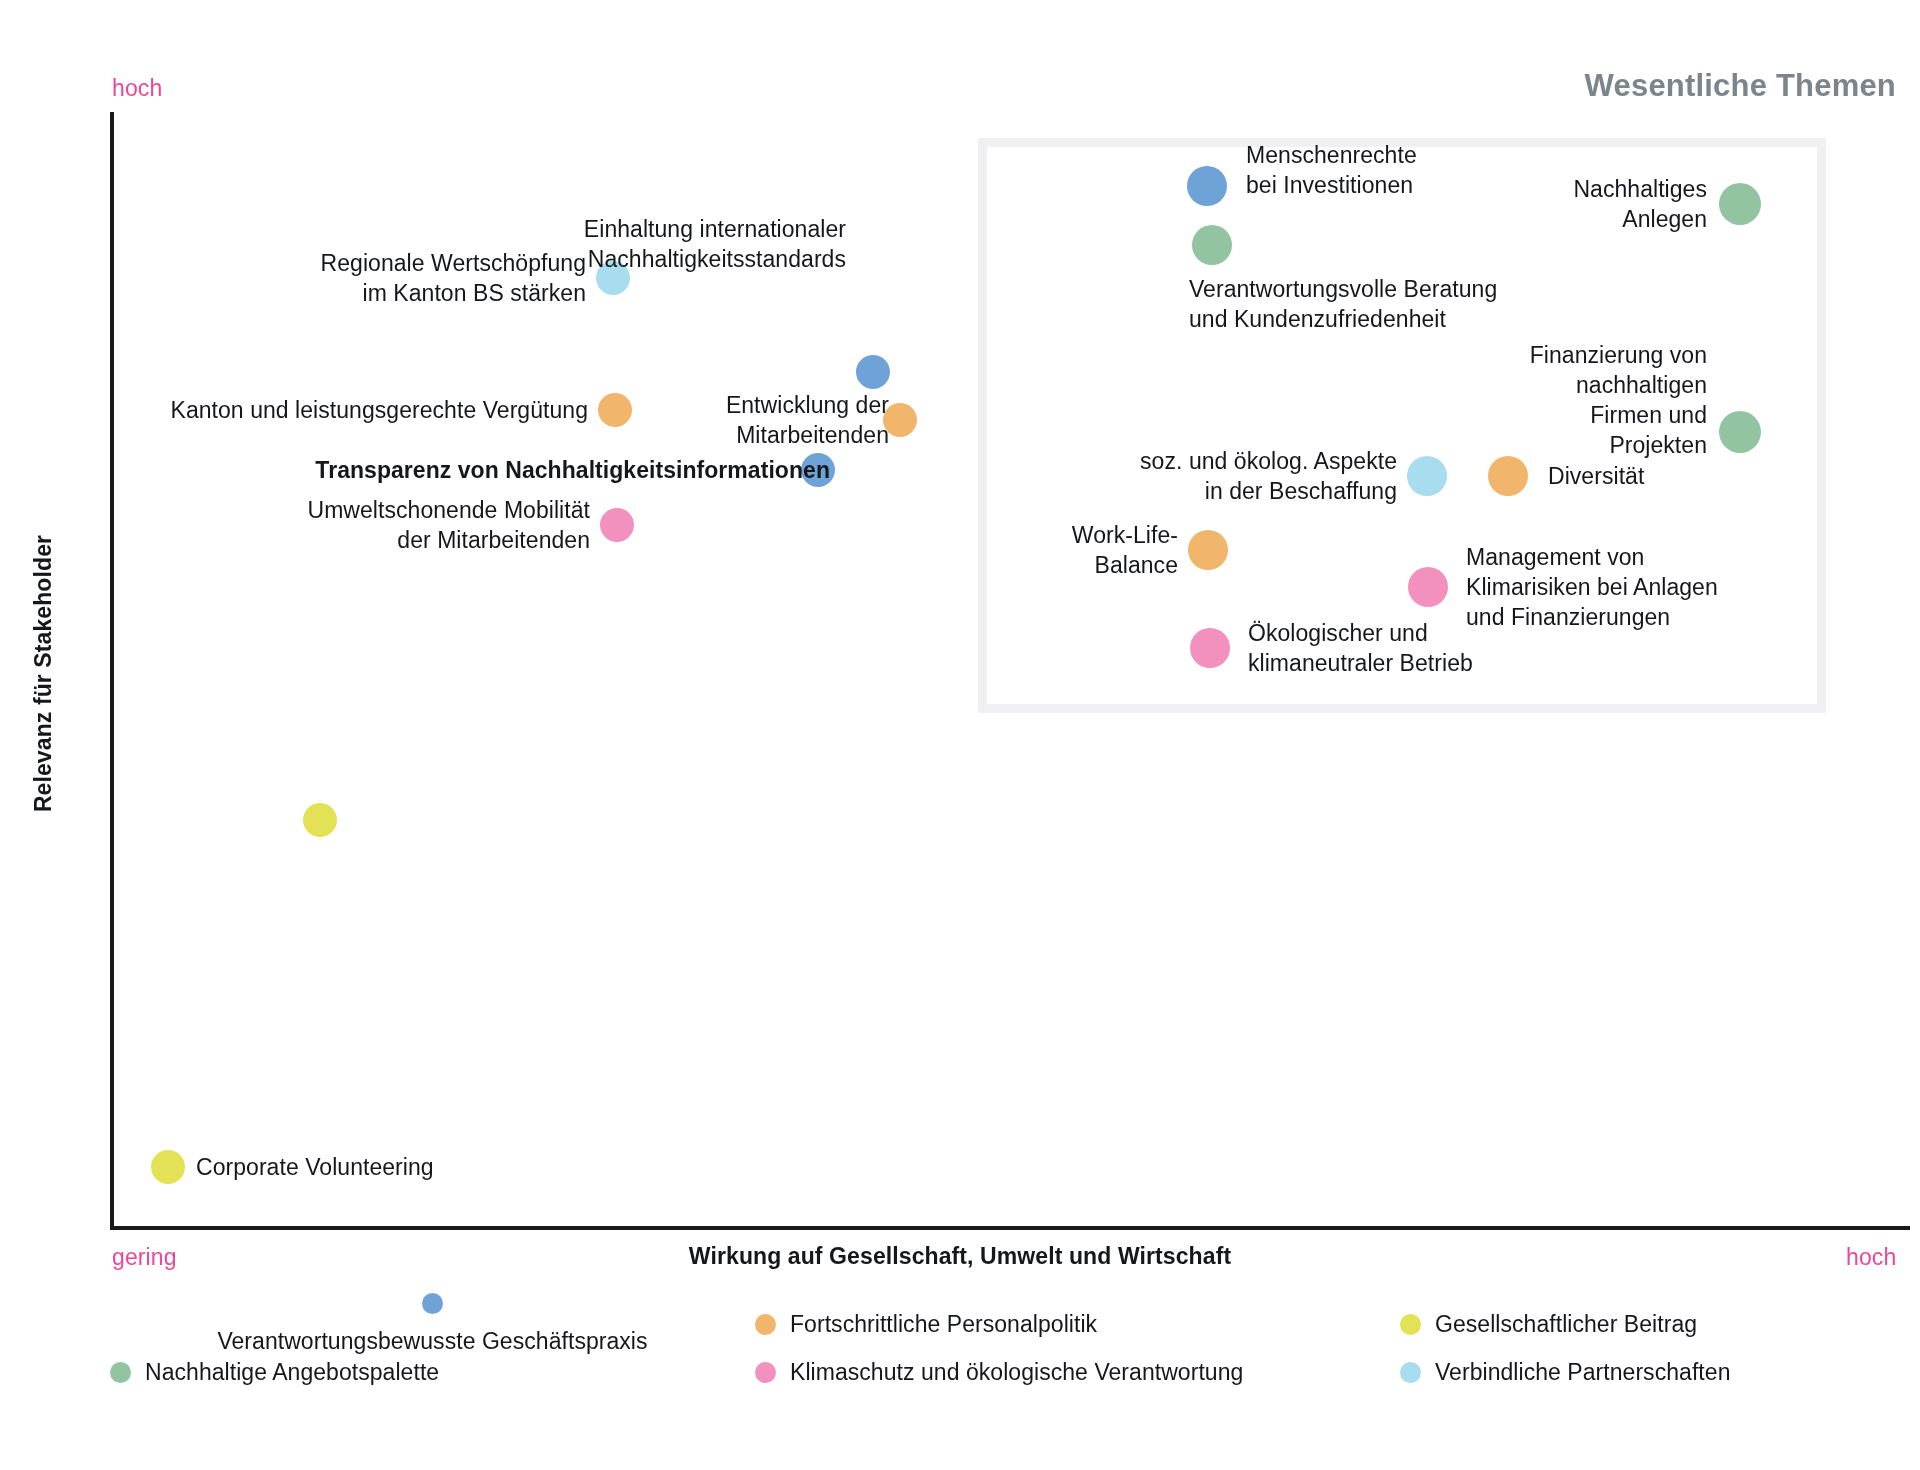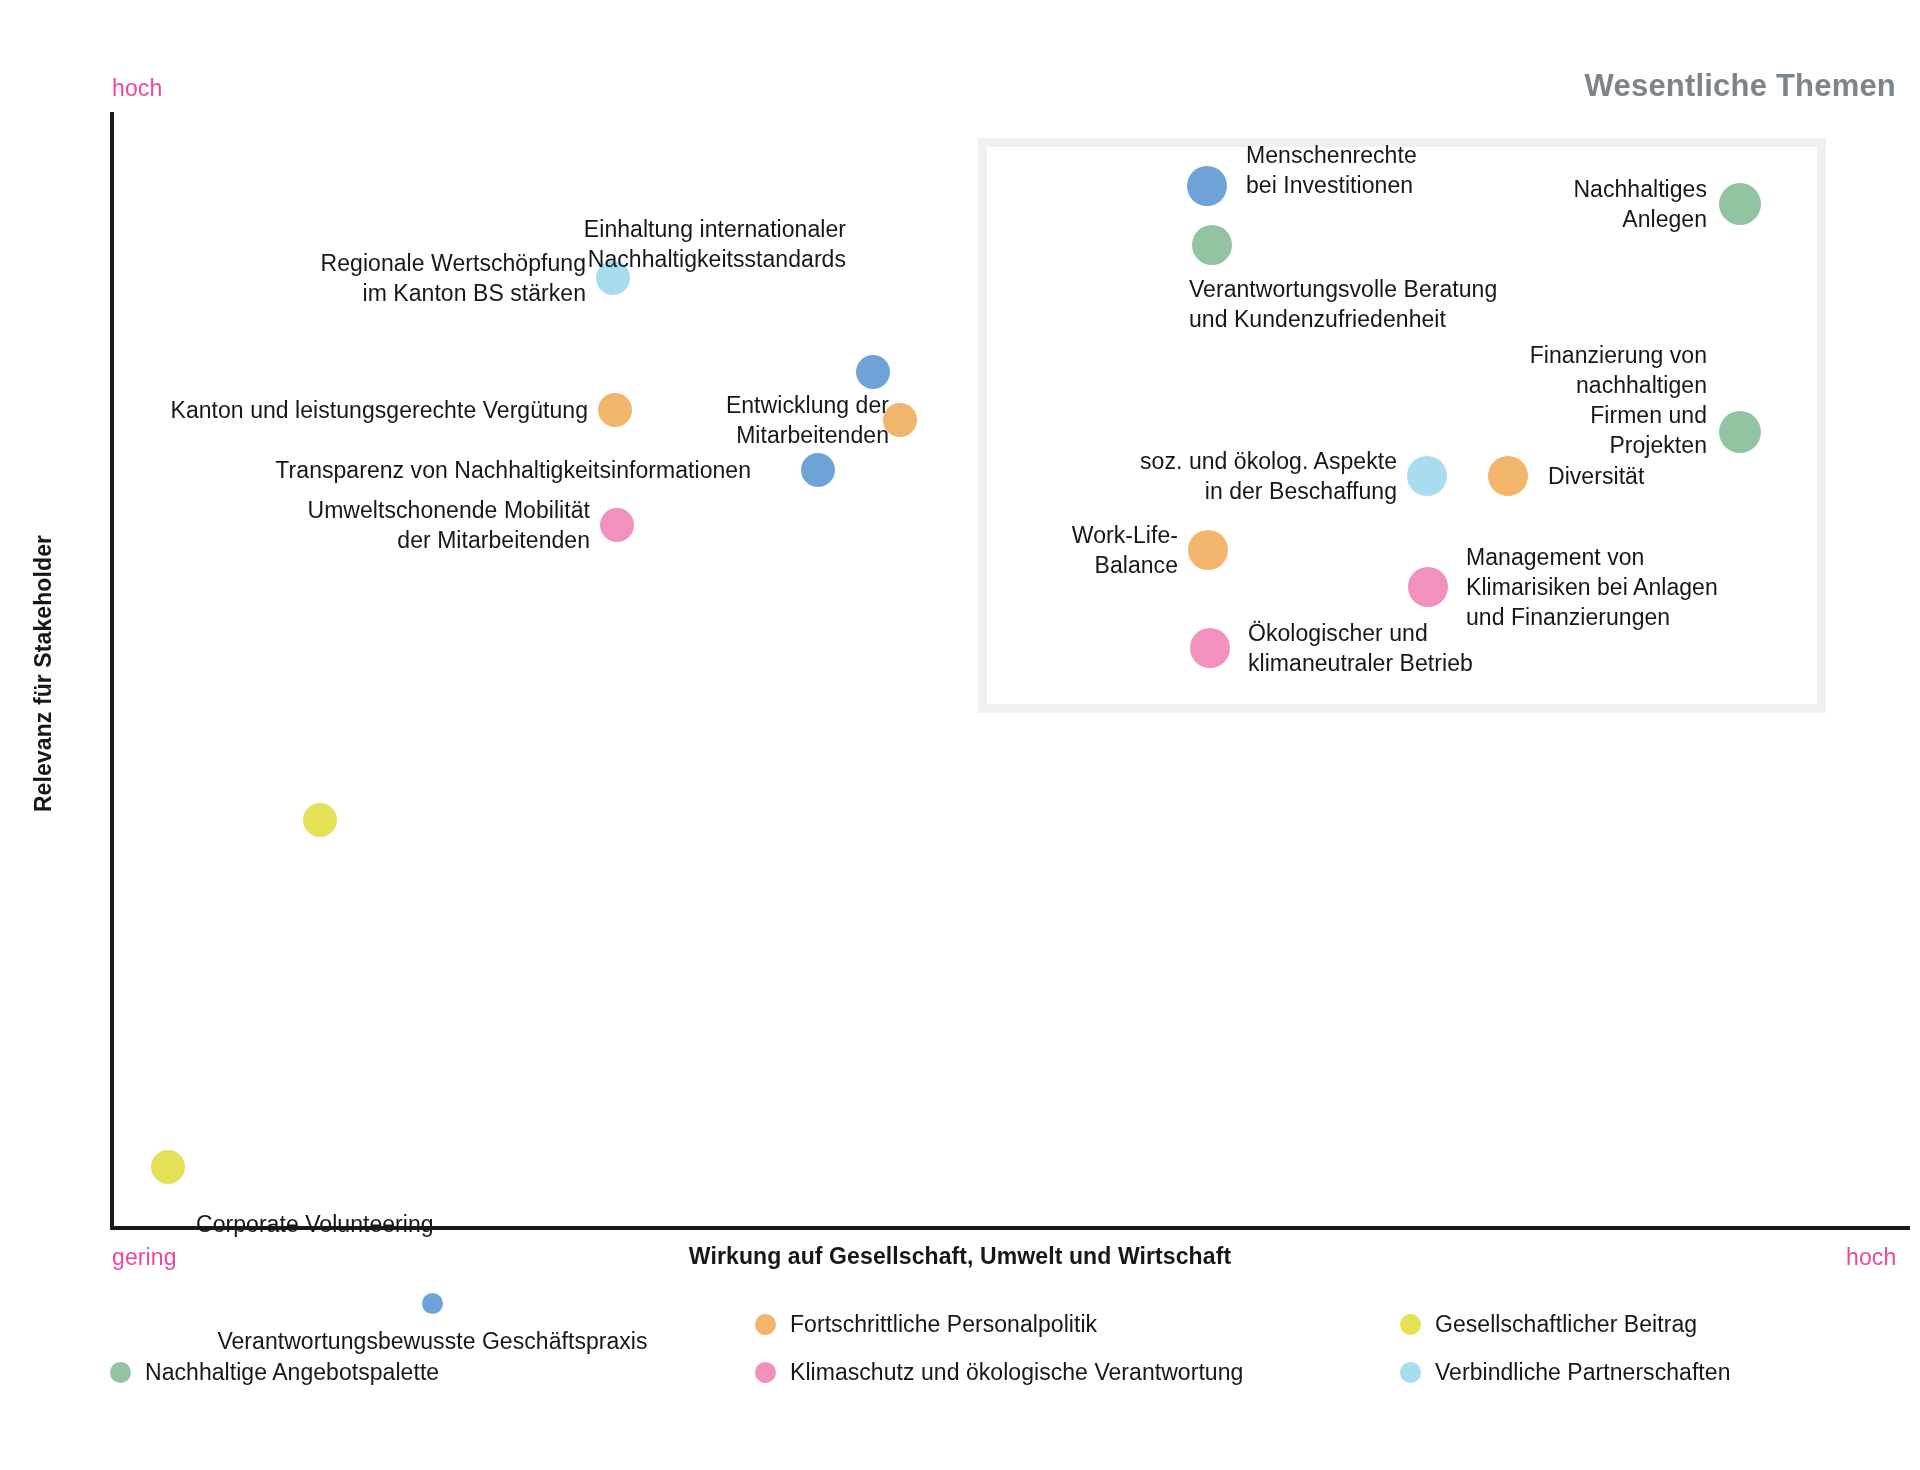--- a/index.html
+++ b/index.html
@@ -170,27 +170,27 @@
 im Kanton BS stärken</div>
       <div class="bubble" style="left: 873px; top: 372px; width: 34px; height: 34px; background: rgb(111, 163, 216);"></div>
       <div class="item-label right" style="left: 846px; top: 244px;">Einhaltung internationaler
 Nachhaltigkeitsstandards</div>
       <div class="bubble" style="left: 615px; top: 410px; width: 34px; height: 34px; background: rgb(242, 181, 108);"></div>
       <div class="item-label right" style="left: 588px; top: 410px;">Kanton und leistungsgerechte Vergütung</div>
       <div class="bubble" style="left: 900px; top: 420px; width: 34px; height: 34px; background: rgb(242, 181, 108);"></div>
       <div class="item-label right" style="left: 873px; top: 420px; margin-left: 16px;">Entwicklung der
 Mitarbeitenden</div>
       <div class="bubble" style="left: 818px; top: 470px; width: 34px; height: 34px; background: rgb(111, 163, 216);"></div>
-      <div class="item-label right" style="left: 751px; top: 470px;">Transparenz von Nachhaltigkeitsinformationen</div>
+      <div class="item-label right" style="left: 830px; top: 470px; font-weight: bold;">Transparenz von Nachhaltigkeitsinformationen</div>
       <div class="bubble" style="left: 617px; top: 525px; width: 34px; height: 34px; background: rgb(242, 145, 189);"></div>
       <div class="item-label right" style="left: 590px; top: 525px;">Umweltschonende Mobilität
 der Mitarbeitenden</div>
       <div class="bubble" style="left: 320px; top: 820px; width: 34px; height: 34px; background: rgb(227, 225, 86);"></div>
       <div class="bubble" style="left: 168px; top: 1167px; width: 34px; height: 34px; background: rgb(227, 225, 86);"></div>
-      <div class="item-label left" style="left: 196px; top: 1224px;">Corporate Volunteering</div>
+      <div class="item-label left" style="left: 196px; top: 1167px;">Corporate Volunteering</div>
       <div class="bubble" style="left: 1207px; top: 186px; width: 40px; height: 40px; background: rgb(111, 163, 216);"></div>
       <div class="item-label left" style="left: 1246px; top: 170px;">Menschenrechte
 bei Investitionen</div>
       <div class="bubble" style="left: 1212px; top: 245px; width: 40px; height: 40px; background: rgb(146, 196, 161);"></div>
       <div class="item-label left" style="left: 1189px; top: 304px;">Verantwortungsvolle Beratung
 und Kundenzufriedenheit</div>
       <div class="bubble" style="left: 1740px; top: 204px; width: 42px; height: 42px; background: rgb(146, 196, 161);"></div>
       <div class="item-label right" style="left: 1707px; top: 204px;">Nachhaltiges
 Anlegen</div>
       <div class="bubble" style="left: 1740px; top: 432px; width: 42px; height: 42px; background: rgb(146, 196, 161);"></div>

